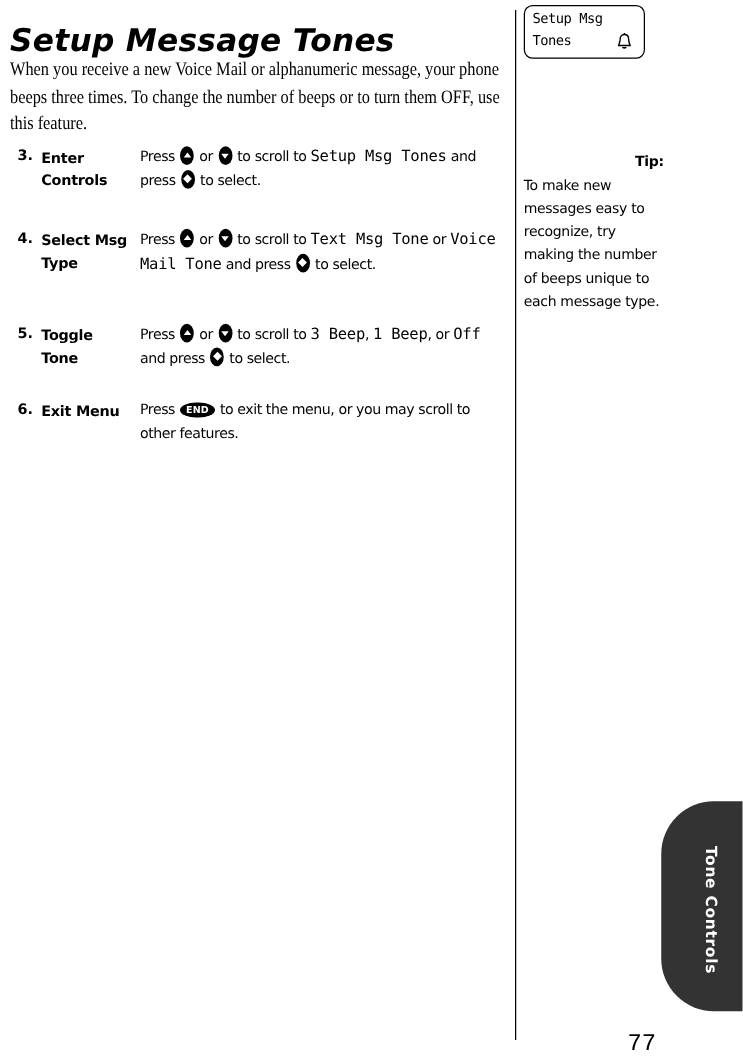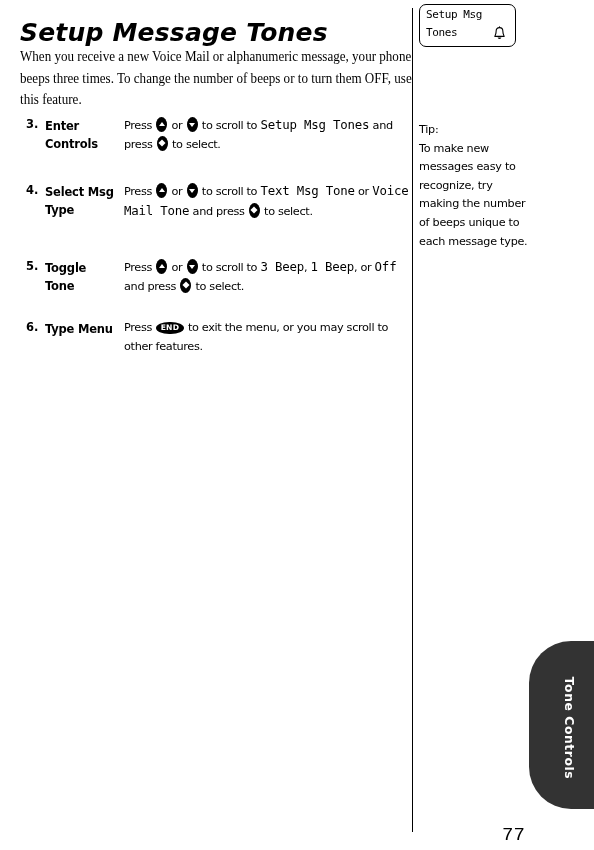--- a/index.html
+++ b/index.html
@@ -12,21 +12,21 @@
     height: 850px;
     position: relative;
     overflow: hidden;
     font-family: "Liberation Sans", sans-serif;
     color: #000000;
   }
 
   
   #left-column {
     position: absolute;
-    left: 12px;
+    left: 0;
     top: 0;
     width: 412px;
     height: 850px;
   }
 
   #page-title {
     position: absolute;
     left: 8px;
     top: 1px;
     font-family: "DejaVu Sans", sans-serif;
@@ -214,22 +214,23 @@
     position: absolute;
     left: 6px;
     top: 121px;
     width: 112px;
     font-family: "DejaVu Sans", sans-serif;
     font-size: 11.2px;
     line-height: 18.6px;
     letter-spacing: -0.25px;
   }
   #tip-heading {
-    font-weight: normal;
+    font-weight: bold;
     display: block;
+    text-align: right;
   }
   #tip-text {
     display: block;
   }
 
   
   #side-tab {
     position: absolute;
     left: 529px;
     top: 641px;
@@ -288,21 +289,21 @@
         <div class="step-label">Select Msg Type</div>
         <div class="step-body">Press <span class="keyoval up"><i class="tri"></i></span> or <span class="keyoval down"><i class="tri"></i></span> to scroll to <span class="lcd">Text Msg Tone</span> or <span class="lcd">Voice Mail Tone</span> and press <span class="keyoval select"><i class="tri"></i></span> to select.</div>
       </div>
       <div class="step-row" style="position: absolute; left: 0px; top: 142px; width: 412px; height: 61px;">
         <div class="step-num">5.</div>
         <div class="step-label">Toggle Tone</div>
         <div class="step-body">Press <span class="keyoval up"><i class="tri"></i></span> or <span class="keyoval down"><i class="tri"></i></span> to scroll to <span class="lcd">3 Beep</span>, <span class="lcd">1 Beep</span>, or <span class="lcd">Off</span> and press <span class="keyoval select"><i class="tri"></i></span> to select.</div>
       </div>
       <div class="step-row" style="position: absolute; left: 0px; top: 203px; width: 412px; height: 60px;">
         <div class="step-num">6.</div>
-        <div class="step-label">Type Menu</div>
+        <div class="step-label">Exit Menu</div>
         <div class="step-body">Press <span class="key-end">END</span> to exit the menu, or you may scroll to other features.</div>
       </div>
     </div>
 
 </div>
 
 <div id="column-divider"></div>
 
 <div id="right-column">
 

